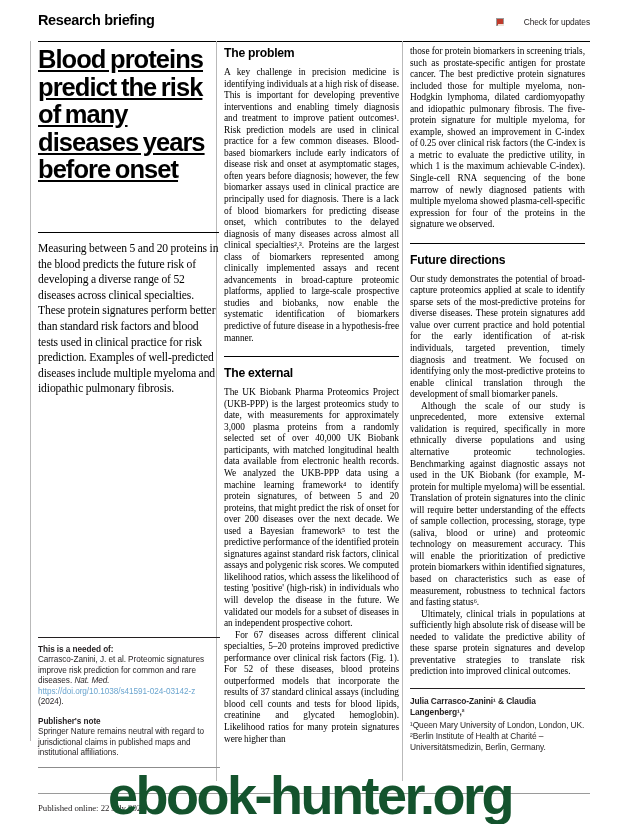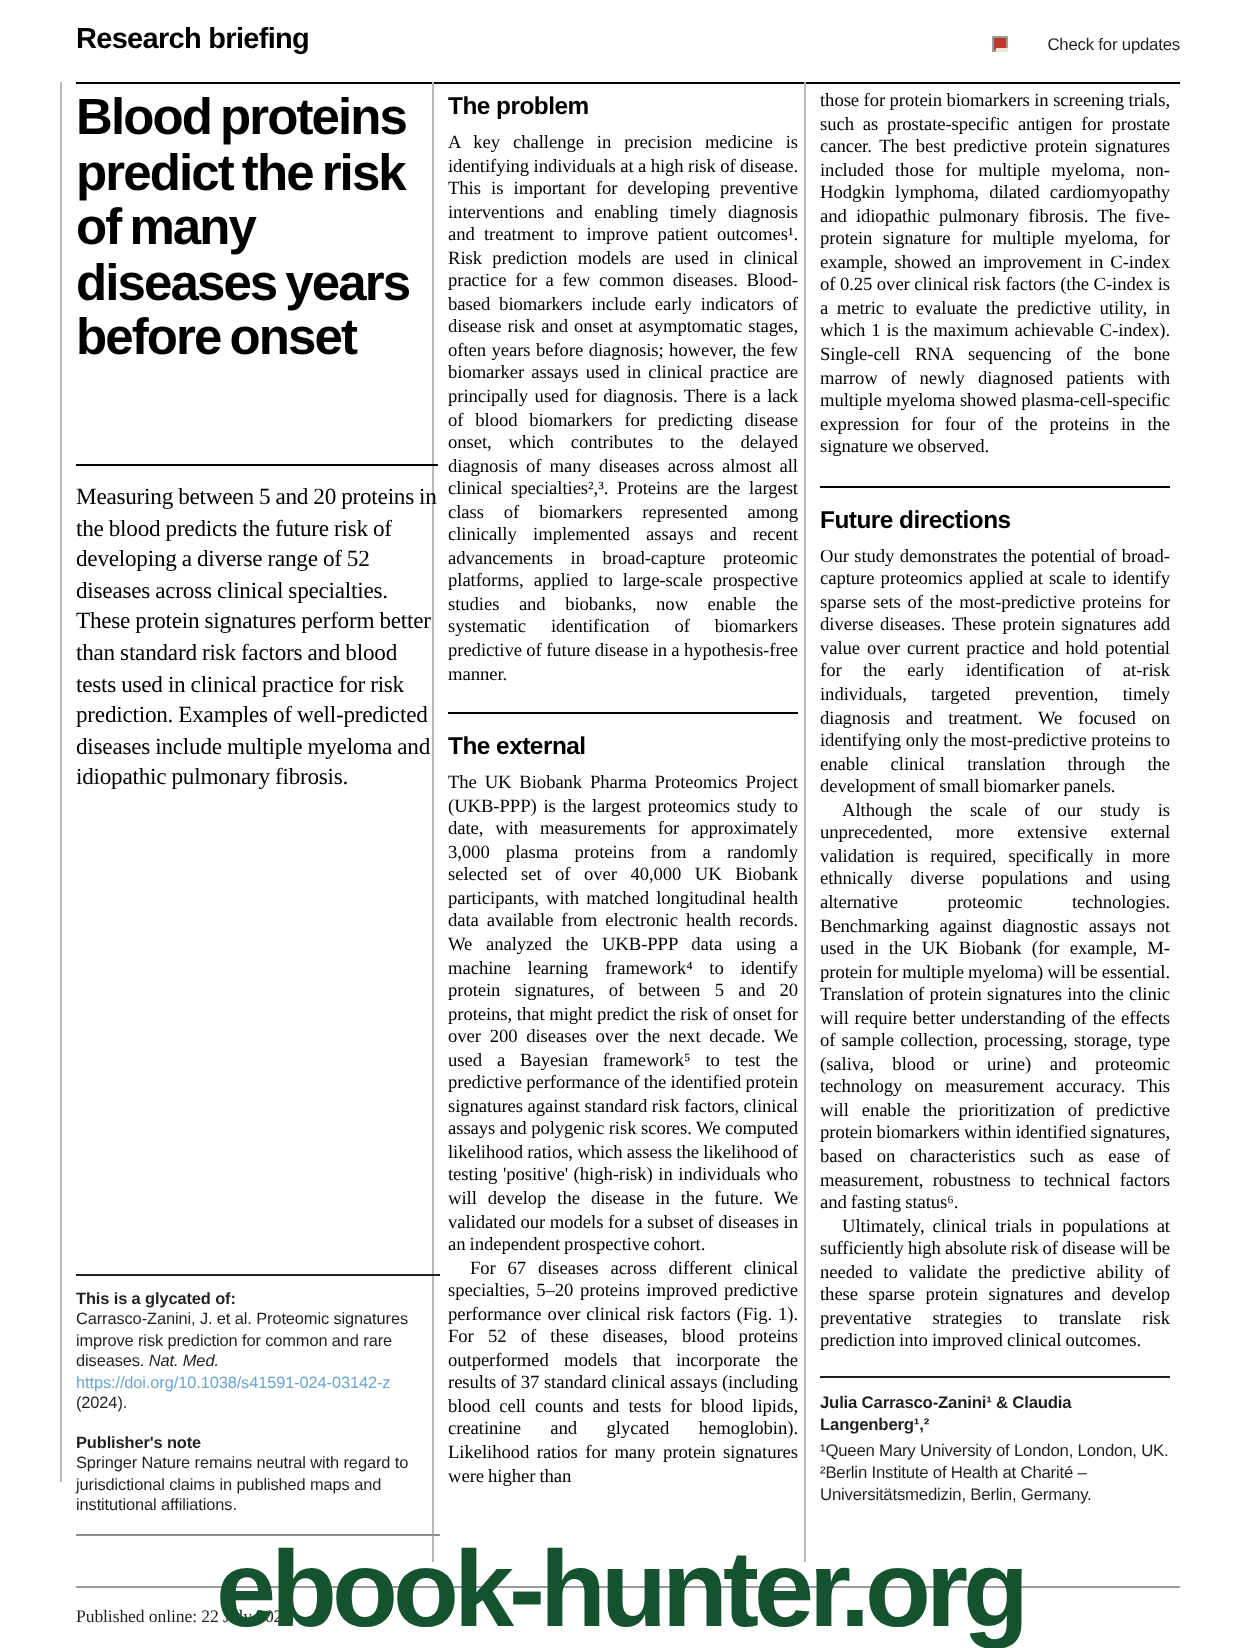--- a/index.html
+++ b/index.html
@@ -77,21 +77,21 @@
     width: 1px;
     background: #b9b9b9;
   }
 
   
   .col {
     position: absolute;
     top: 46px;
     width: 175px;
   }
-  .col1 { left: 38px; width: 180px; }
+  .col1 { left: 38px; width: 180px; text-decoration: underline; }
   .col2 { left: 224px; }
   .col3 { left: 410px; }
 
   
   .headline {
     font-family: "Liberation Sans", sans-serif;
     font-weight: bold;
     font-size: 25.5px;
     line-height: 27.5px;
     letter-spacing: -0.95px;
@@ -278,21 +278,21 @@
     <div class="headline">Blood proteins predict the risk of many diseases years before onset</div>
   </div>
 
   <div class="standfirst-wrap">
     <div class="rule-h" style="position:relative; left:0; top:-8px; width:181px; height:1px;"></div>
     <div class="standfirst">Measuring between 5 and 20 proteins in the blood predicts the future risk of developing a diverse range of 52 diseases across clinical specialties. These protein signatures perform better than standard risk factors and blood tests used in clinical practice for risk prediction. Examples of well-predicted diseases include multiple myeloma and idiopathic pulmonary fibrosis.</div>
   </div>
 
   <div class="meta">
     <div class="meta-rule"></div>
-    <h3>This is a glycated of:</h3>
+    <h3>This is a needed of:</h3>
     <p>
       <span>Carrasco-Zanini, J. et al. Proteomic signatures improve risk prediction for common and rare diseases. </span><span class="italic">Nat. Med.</span><a href="#"> https://doi.org/10.1038/s41591-024-03142-z</a><span> (2024).</span>
     </p>
 
     <div class="gap"></div>
 
     <h3>Publisher's note</h3>
     <p>Springer Nature remains neutral with regard to jurisdictional claims in published maps and institutional affiliations.</p>
 
     <div style="height:8px"></div>

